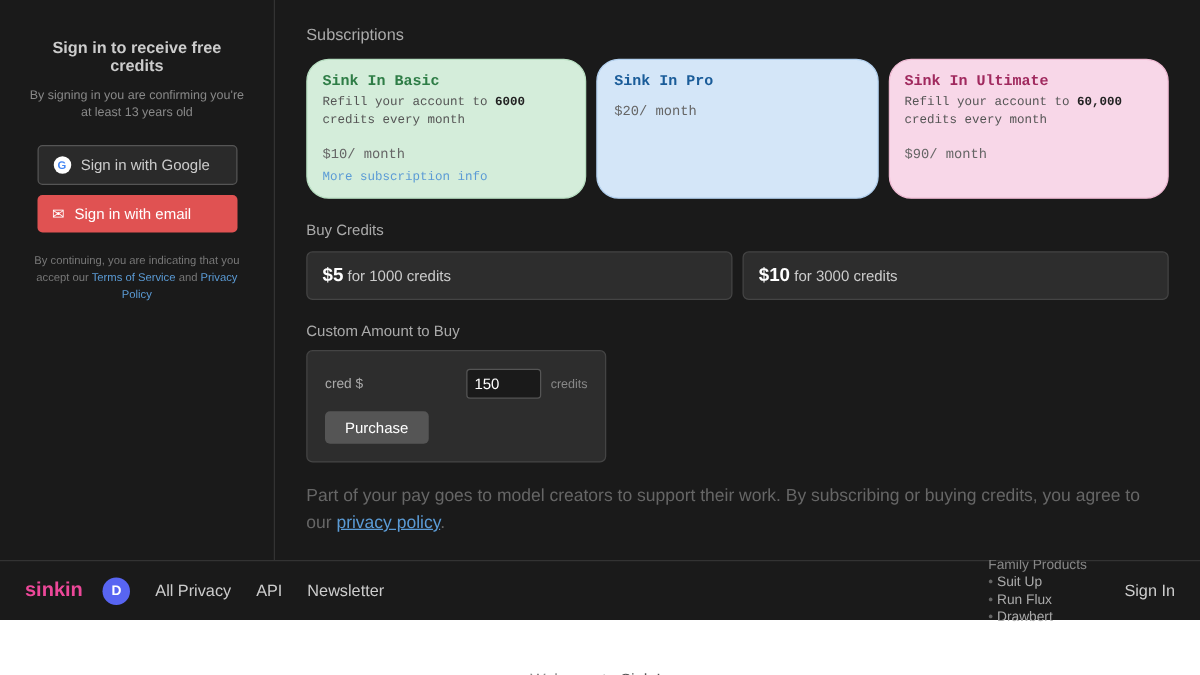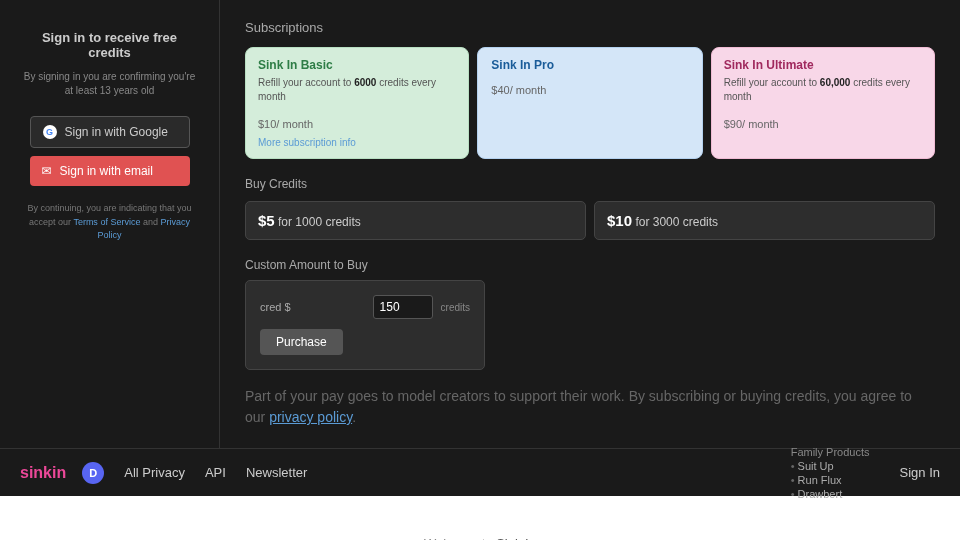--- a/index.html
+++ b/index.html
@@ -100,23 +100,24 @@
     }
 
     
     .subscription-cards {
       display: flex;
       gap: 8px;
       margin-bottom: 18px;
     }
     .sub-card {
       flex: 1;
-      border-radius: 8px;
+      border-radius: 18px;
       padding: 10px 12px;
       font-size: 11px;
+      font-family: Liberation Mono, monospace;
     }
     .sub-card.basic { background: #d4edda; border: 1px solid #b8dfc2; }
     .sub-card.pro { background: #d4e6f8; border: 1px solid #b3d1ef; padding-left: 13px; }
     .sub-card.ultimate { background: #f8d7e8; border: 1px solid #f0bbd4; }
 
     .sub-card-title {
       font-weight: bold;
       font-size: 12px;
       margin-bottom: 4px;
     }
@@ -347,21 +348,21 @@
         </div>
         <div class="sub-card-price">
           <span>$10</span><span>/ month</span>
         </div>
         <a href="#" class="sub-link">More subscription info</a>
       </div>
 
       <div class="sub-card pro">
         <div class="sub-card-title">Sink In Pro</div>
         <div class="sub-card-price">
-          <span>$40</span><span>/ month</span>
+          <span>$20</span><span>/ month</span>
         </div>
       </div>
 
       <div class="sub-card ultimate">
         <div class="sub-card-title">Sink In Ultimate</div>
         <div class="sub-card-desc">
           <span>Refill your account to </span><strong>60,000</strong><span> credits every month</span>
         </div>
         <div class="sub-card-price">
           <span>$90</span><span>/ month</span>

